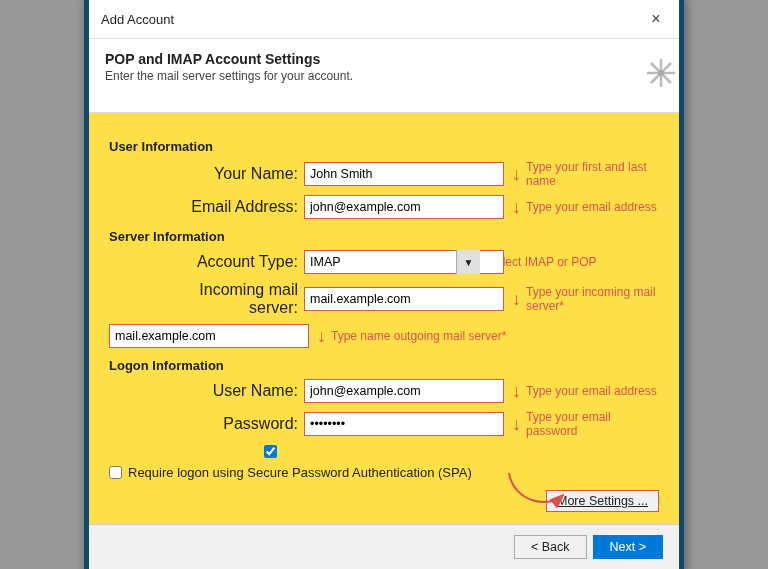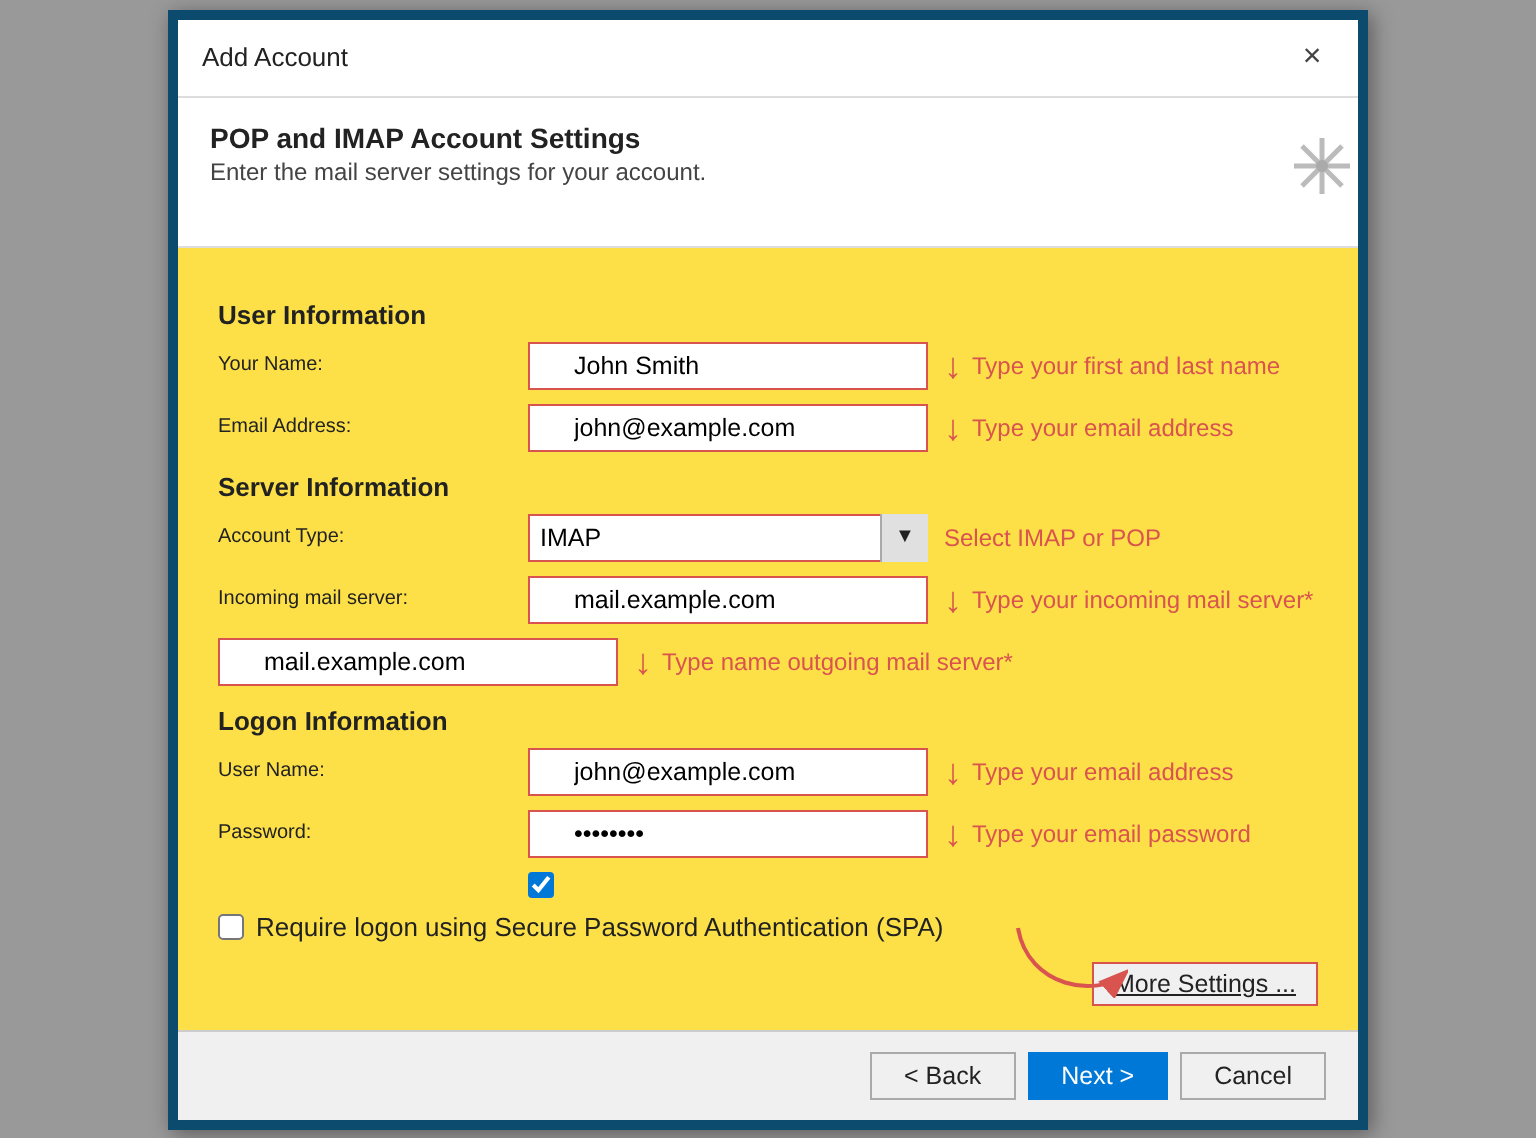--- a/index.html
+++ b/index.html
@@ -85,30 +85,31 @@
     .section-title:first-child { margin-top: 12px; }
 
     .field-row {
       display: flex;
       align-items: center;
       margin-bottom: 7px;
     }
     .field-label {
       width: 155px;
       min-width: 155px;
-      text-align: left;
-      font-size: 10px;
+      text-align: right;
+      font-size: 16px;
       color: #222;
       padding-right: 6px;
+      margin-left: 40px;
     }
     .field-input {
       width: 200px;
       border: 1.5px solid #d9534f;
       background: #fff;
-      padding: 3px 22px;
+      padding: 3px 5px;
       font-size: 12.5px;
       outline: none;
       height: 24px;
     }
     .hint-col {
       display: flex;
       align-items: center;
       margin-left: 8px;
       color: #d9534f;
       font-size: 12px;
@@ -121,21 +122,21 @@
       line-height: 1;
     }
     .hint-text {
       color: #d9534f;
       font-size: 12px;
     }
 
     .select-wrap {
       position: relative;
       display: inline-block;
-      width: 200px;
+      width: 176px;
     }
     .field-select {
       width: 200px;
       border: 1.5px solid #d9534f;
       background: #fff;
       padding: 3px 5px;
       font-size: 12.5px;
       height: 24px;
       appearance: none;
       -webkit-appearance: none;
@@ -347,16 +348,15 @@
         </svg>
         <button class="more-settings-btn">More Settings ...</button>
       </div>
     </div>
 
   </div>
 
   <div class="footer">
     <button class="footer-btn">&lt; Back</button>
     <button class="footer-btn primary">Next &gt;</button>
-    <button class="footer-btn">Cancel</button>
   </div>
 
 </div>
 
 </body></html>

